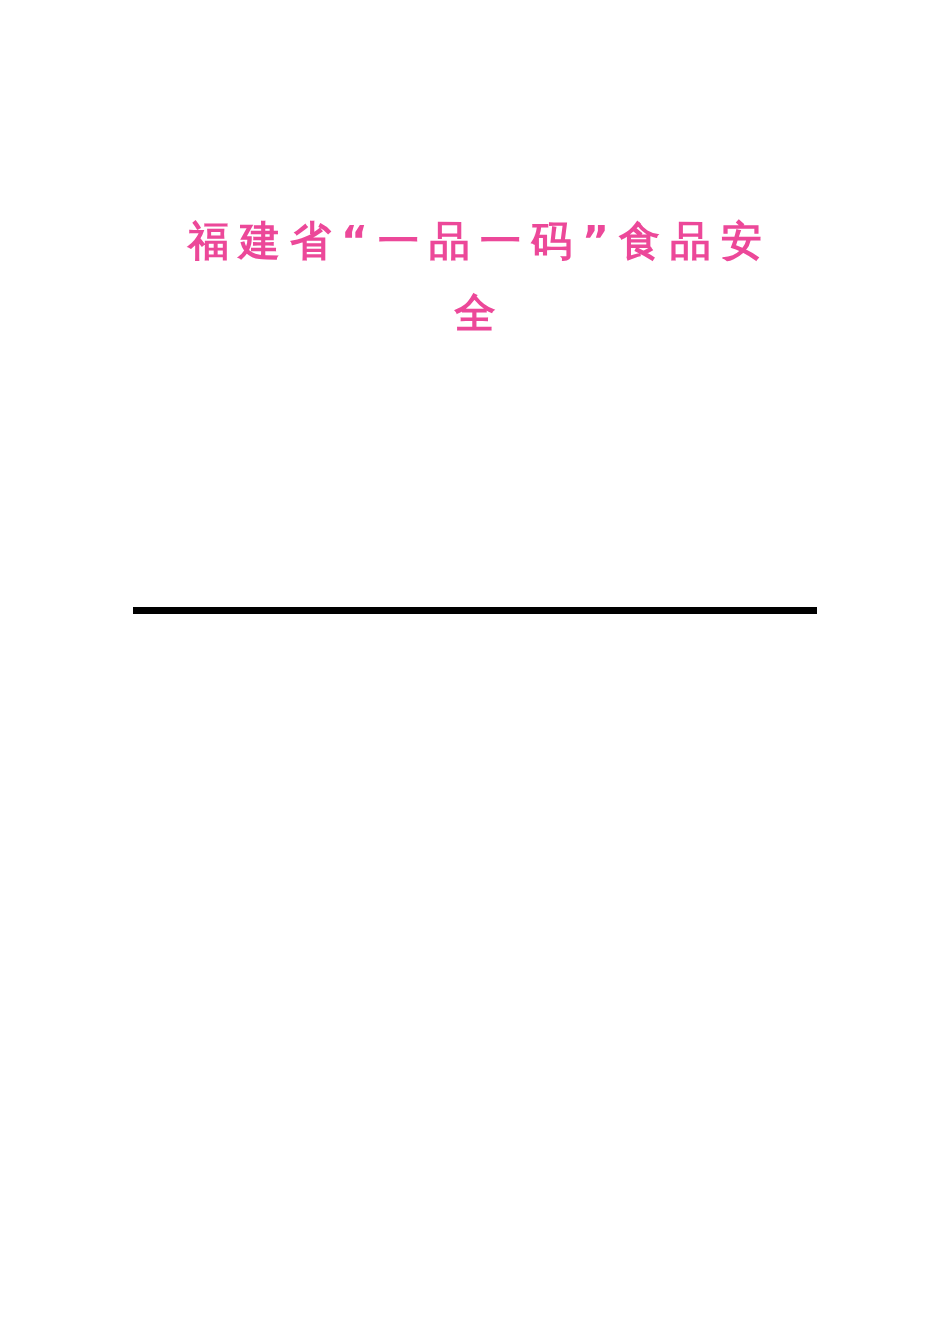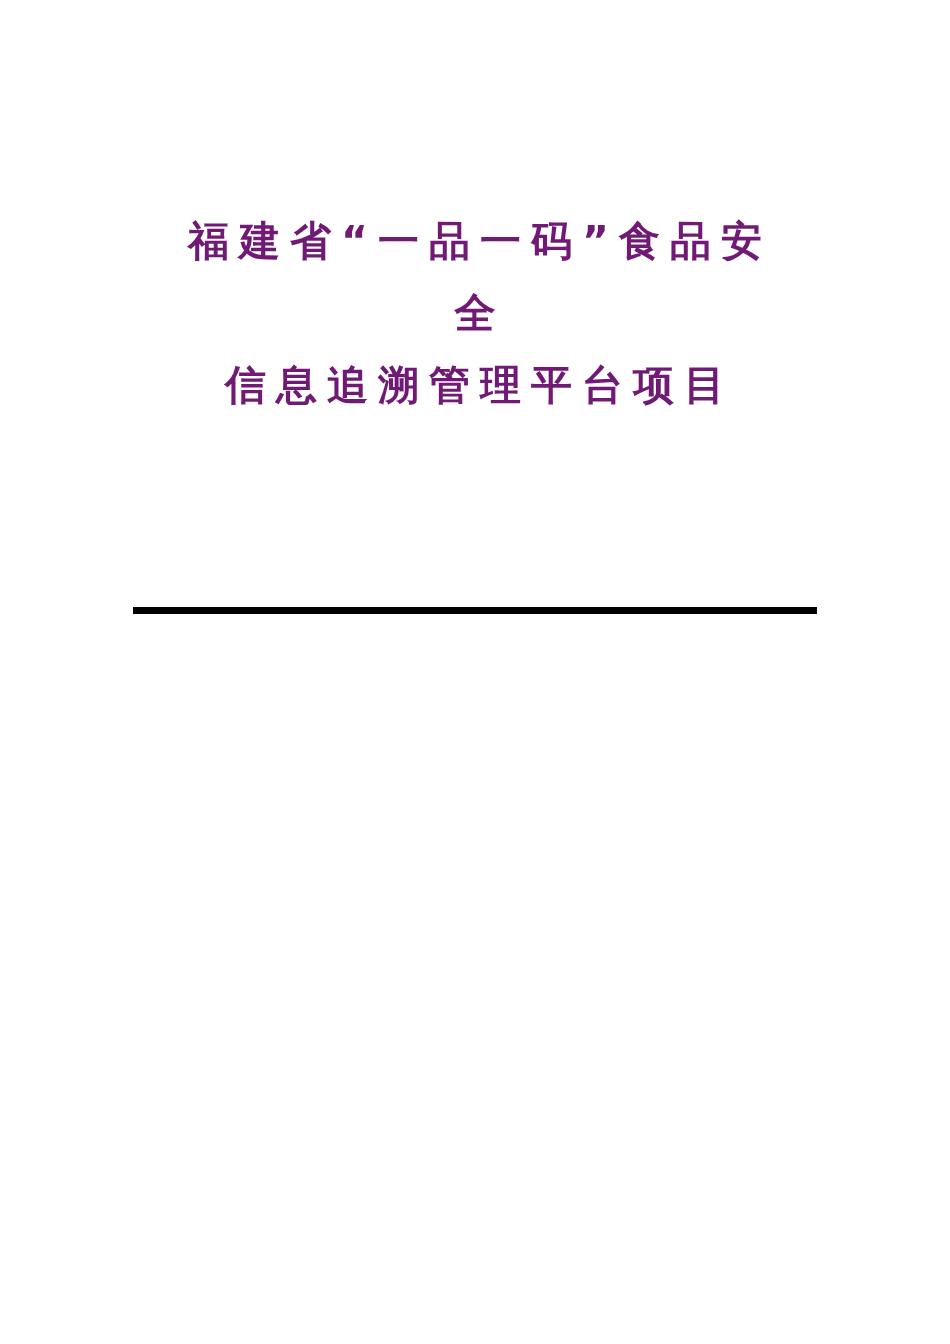--- a/index.html
+++ b/index.html
@@ -27,21 +27,21 @@
     right: 0;
     top: 205px;
     text-align: center;
   }
   .title-line {
     font-family: "DejaVu Sans", "Liberation Sans", sans-serif;
     font-weight: bold;
     font-size: 41px;
     line-height: 72px;
     letter-spacing: 10px;
-    color: #701a75;
+    color: #ec4899;
     white-space: nowrap;
     
     text-indent: 10px;
   }
   .title-line.narrow {
     letter-spacing: 10px;
   }
   .rule {
     position: absolute;
     left: 133px;
@@ -52,18 +52,17 @@
   }
 </style>
 </head>
 <body>
 
 <div class="page">
 
   <div class="title-block">
     <div class="title-line">福建省“一品一码”食品安</div>
     <div class="title-line narrow">全</div>
-    <div class="title-line">信息追溯管理平台项目</div>
   </div>
 
   <div class="rule"></div>
 
 </div>
 
 </body></html>

